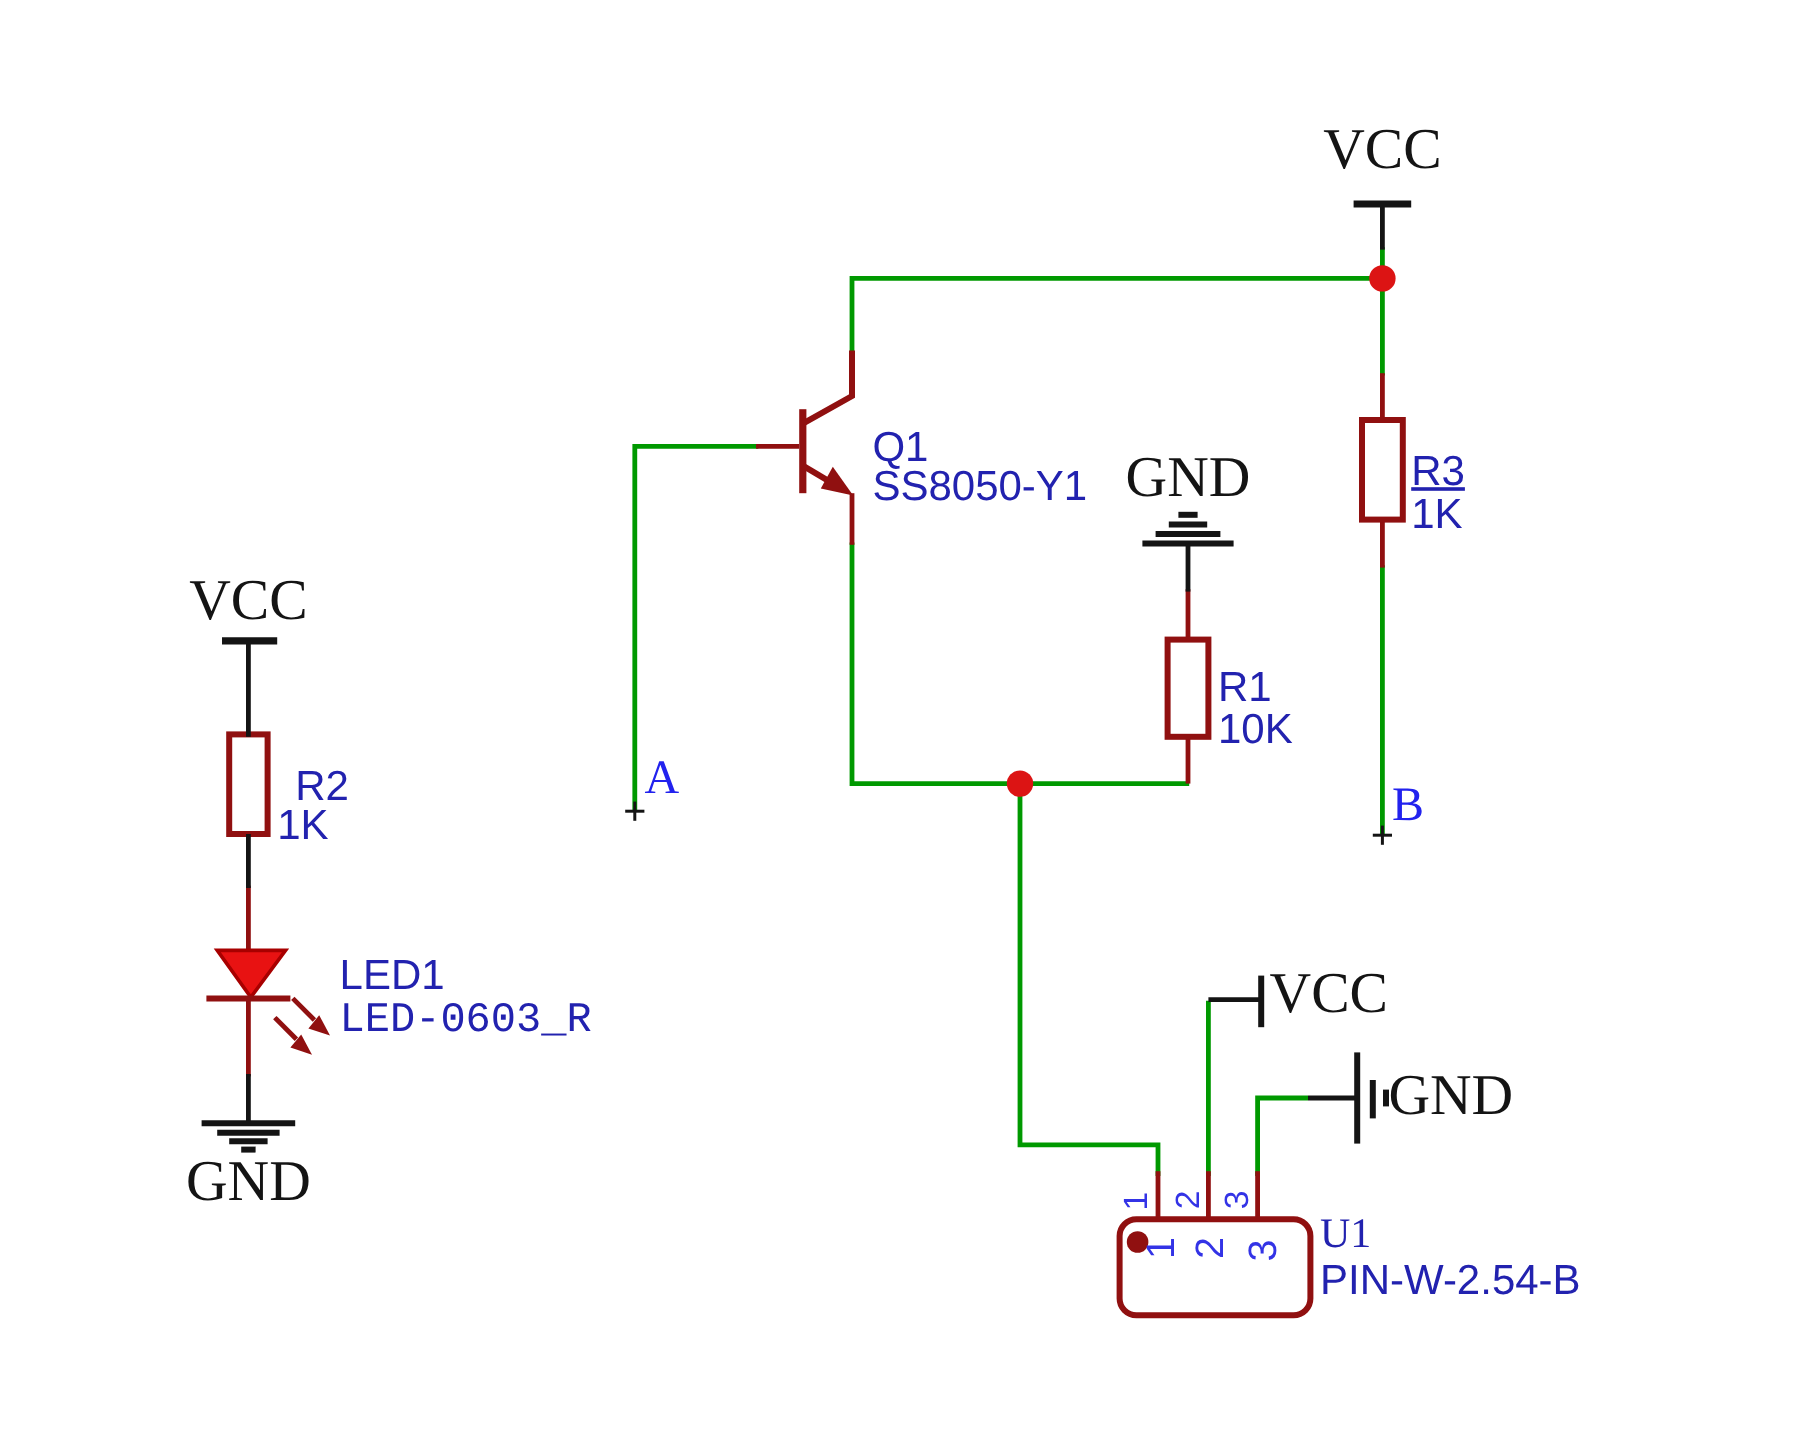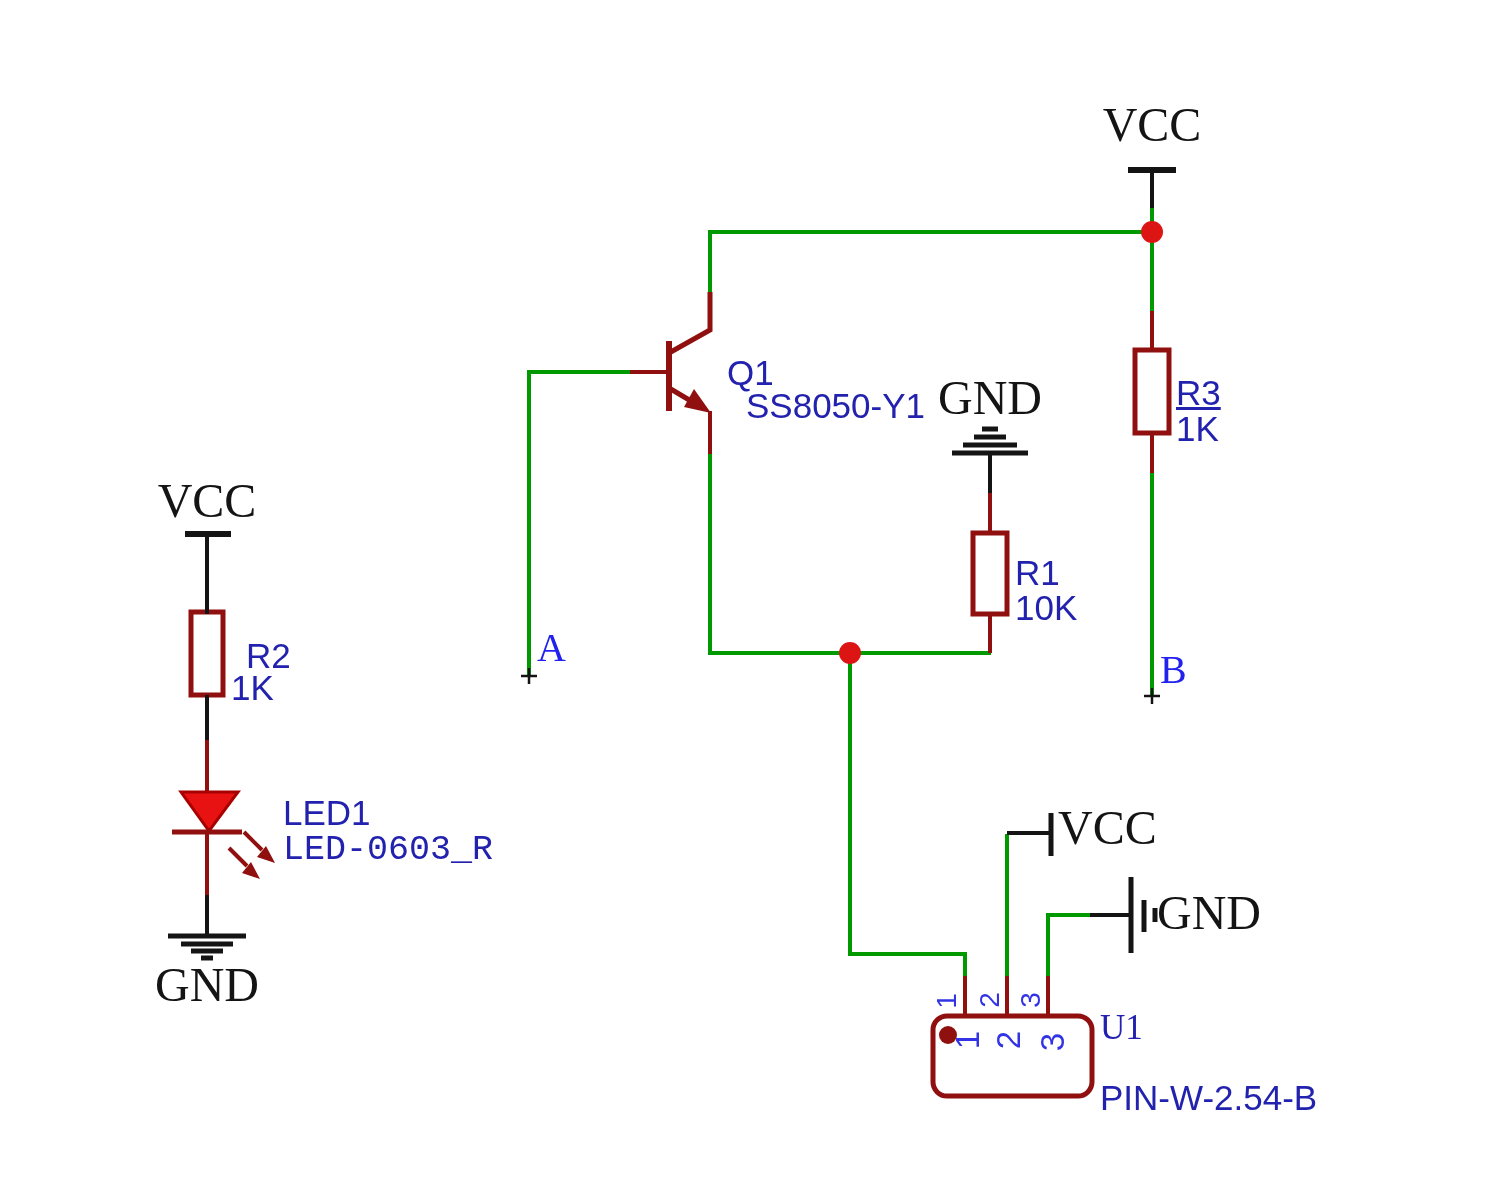--- a/index.html
+++ b/index.html
@@ -147,36 +147,36 @@
   <div class="pwr ctr" style="left:207px;top:477px;">VCC</div>
   <div class="pwr ctr" style="left:207px;top:961px;">GND</div>
   <div class="pwr ctr" style="left:990px;top:374px;">GND</div>
   <div class="pwr" style="left:1058px;top:804px;">VCC</div>
   <div class="pwr" style="left:1157px;top:889px;">GND</div>
 
   <div class="net" style="left:537px;top:628px;">A</div>
   <div class="net" style="left:1160px;top:650px;">B</div>
 
   <div class="lbl" style="left:727px;top:355px;">Q1</div>
-  <div class="lbl" style="left:727px;top:388px;margin-left:19px;">SS8050-Y1</div>
+  <div class="lbl" style="left:727px;top:388px;">SS8050-Y1</div>
 
   <div class="lbl" style="left:1015px;top:555px;">R1</div>
   <div class="lbl" style="left:1015px;top:590px;">10K</div>
 
   <div class="lbl" style="left:246px;top:638px;">R2</div>
   <div class="lbl" style="left:231px;top:670px;">1K</div>
 
   <div class="lbl" style="left:1176px;top:375px;text-decoration:underline;">R3</div>
   <div class="lbl" style="left:1176px;top:411px;">1K</div>
 
   <div class="lbl" style="left:283px;top:795px;">LED1</div>
   <div class="lbl" style="left:283px;top:833px;font-family:Liberation Mono, monospace;">LED-0603_R</div>
 
   <div class="lbl" style="left:1100px;top:1010px;font-family:Liberation Serif, serif;">U1</div>
-  <div class="lbl" style="left:1100px;top:1049px;margin-top:31px;">PIN-W-2.54-B</div>
+  <div class="lbl" style="left:1100px;top:1049px;">PIN-W-2.54-B</div>
 
   <div class="pin pin-out" style="left:947px;top:1001px;">1</div>
   <div class="pin pin-out" style="left:990px;top:1000px;">2</div>
   <div class="pin pin-out" style="left:1031px;top:1000px;">3</div>
 
   <div class="pin pin-in" style="left:967px;top:1040px;">1</div>
   <div class="pin pin-in" style="left:1008px;top:1040px;">2</div>
   <div class="pin pin-in" style="left:1052px;top:1042px;">3</div>
 
 </div>

